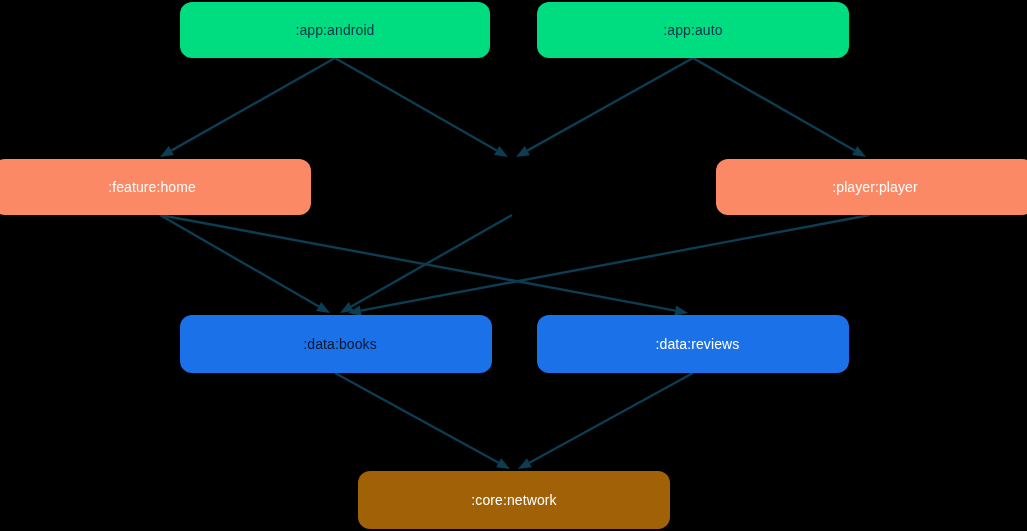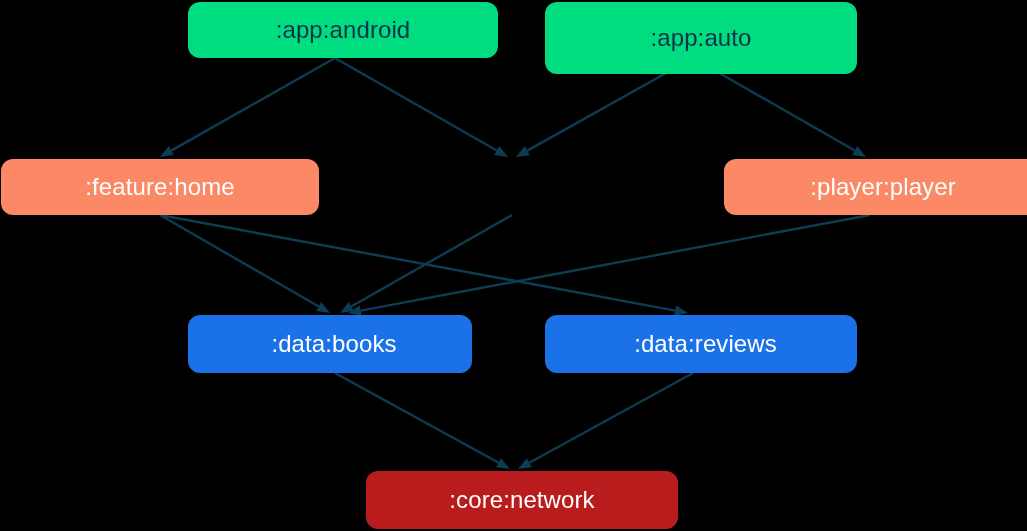--- a/index.html
+++ b/index.html
@@ -24,27 +24,26 @@
     pointer-events: none;
   }
   .node {
     position: absolute;
     box-sizing: border-box;
     border-radius: 12px;
     display: flex;
     align-items: center;
     justify-content: center;
     text-align: center;
-    font-size: 24px;
+    font-size: 14px;
     font-weight: 400;
     letter-spacing: 0.1px;
     line-height: 1;
     white-space: nowrap;
     z-index: 2;
-    margin-left: 8px;
   }
 </style>
 </head>
 <body>
 
 <div id="canvas" style="background: rgb(0, 0, 0);">
   <svg id="edge-layer" viewBox="0 0 1027 531" xmlns="http://www.w3.org/2000/svg">
       <line x1="335" y1="58" x2="171.31490768860192" y2="150.5989950790195" stroke="#0d3d52" stroke-width="2.4"></line>
       <polygon points="160,157 168.75450572020972,146.0730320035787 173.87530965699412,155.12495815446027" fill="#0d3d52"></polygon>
       <line x1="335" y1="58" x2="496.7168549064717" y2="150.54317130485956" stroke="#0d3d52" stroke-width="2.4"></line>
@@ -62,31 +61,31 @@
       <line x1="870" y1="215" x2="360.7767839011793" y2="310.6012934438399" stroke="#0d3d52" stroke-width="2.4"></line>
       <polygon points="348,313 359.8173012787152,305.4905798833682 361.73626652364334,315.7120070043116" fill="#0d3d52"></polygon>
       <line x1="335" y1="373" x2="498.60232456391867" y2="462.7475609036354" stroke="#0d3d52" stroke-width="2.4"></line>
       <polygon points="510,469 496.1013489253728,467.30663107806794 501.10330020246454,458.1884907292029" fill="#0d3d52"></polygon>
       <line x1="693" y1="373" x2="529.3976754360813" y2="462.7475609036354" stroke="#0d3d52" stroke-width="2.4"></line>
       <polygon points="518,469 526.8966997975355,458.1884907292029 531.8986510746271,467.30663107806794" fill="#0d3d52"></polygon>
     </svg>
 <div class="node" style="left: 180px; top: 2px; width: 310px; height: 56px; background: rgb(0, 221, 128); color: rgb(10, 51, 71);">
       <span>:app:android</span>
     </div>
-    <div class="node" style="left: 537px; top: 2px; width: 312px; height: 72px; background: rgb(0, 221, 128); color: rgb(10, 51, 71);">
+    <div class="node" style="left: 537px; top: 2px; width: 312px; height: 56px; background: rgb(0, 221, 128); color: rgb(10, 51, 71);">
       <span>:app:auto</span>
     </div>
     <div class="node" style="left: -7px; top: 159px; width: 318px; height: 56px; background: rgb(252, 137, 101); color: rgb(255, 255, 255);">
       <span>:feature:home</span>
     </div>
     <div class="node" style="left: 716px; top: 159px; width: 318px; height: 56px; background: rgb(252, 137, 101); color: rgb(255, 255, 255);">
       <span>:player:player</span>
     </div>
-    <div class="node" style="left: 180px; top: 315px; width: 284px; height: 58px; background: rgb(27, 114, 232); color: #ffffff; padding-left: 8px;">
+    <div class="node" style="left: 180px; top: 315px; width: 312px; height: 58px; background: rgb(27, 114, 232); color: #0f172a; padding-left: 8px;">
       <span>:data:books</span>
     </div>
     <div class="node" style="left: 537px; top: 315px; width: 312px; height: 58px; background: rgb(27, 114, 232); color: rgb(255, 255, 255); padding-left: 9px;">
       <span>:data:reviews</span>
     </div>
-    <div class="node" style="left: 358px; top: 471px; width: 312px; height: 58px; background: #b91c1c; color: rgb(255, 255, 255);">
+    <div class="node" style="left: 358px; top: 471px; width: 312px; height: 58px; background: #a16207; color: rgb(255, 255, 255);">
       <span>:core:network</span>
     </div>
   </div>
 
 </body></html>

